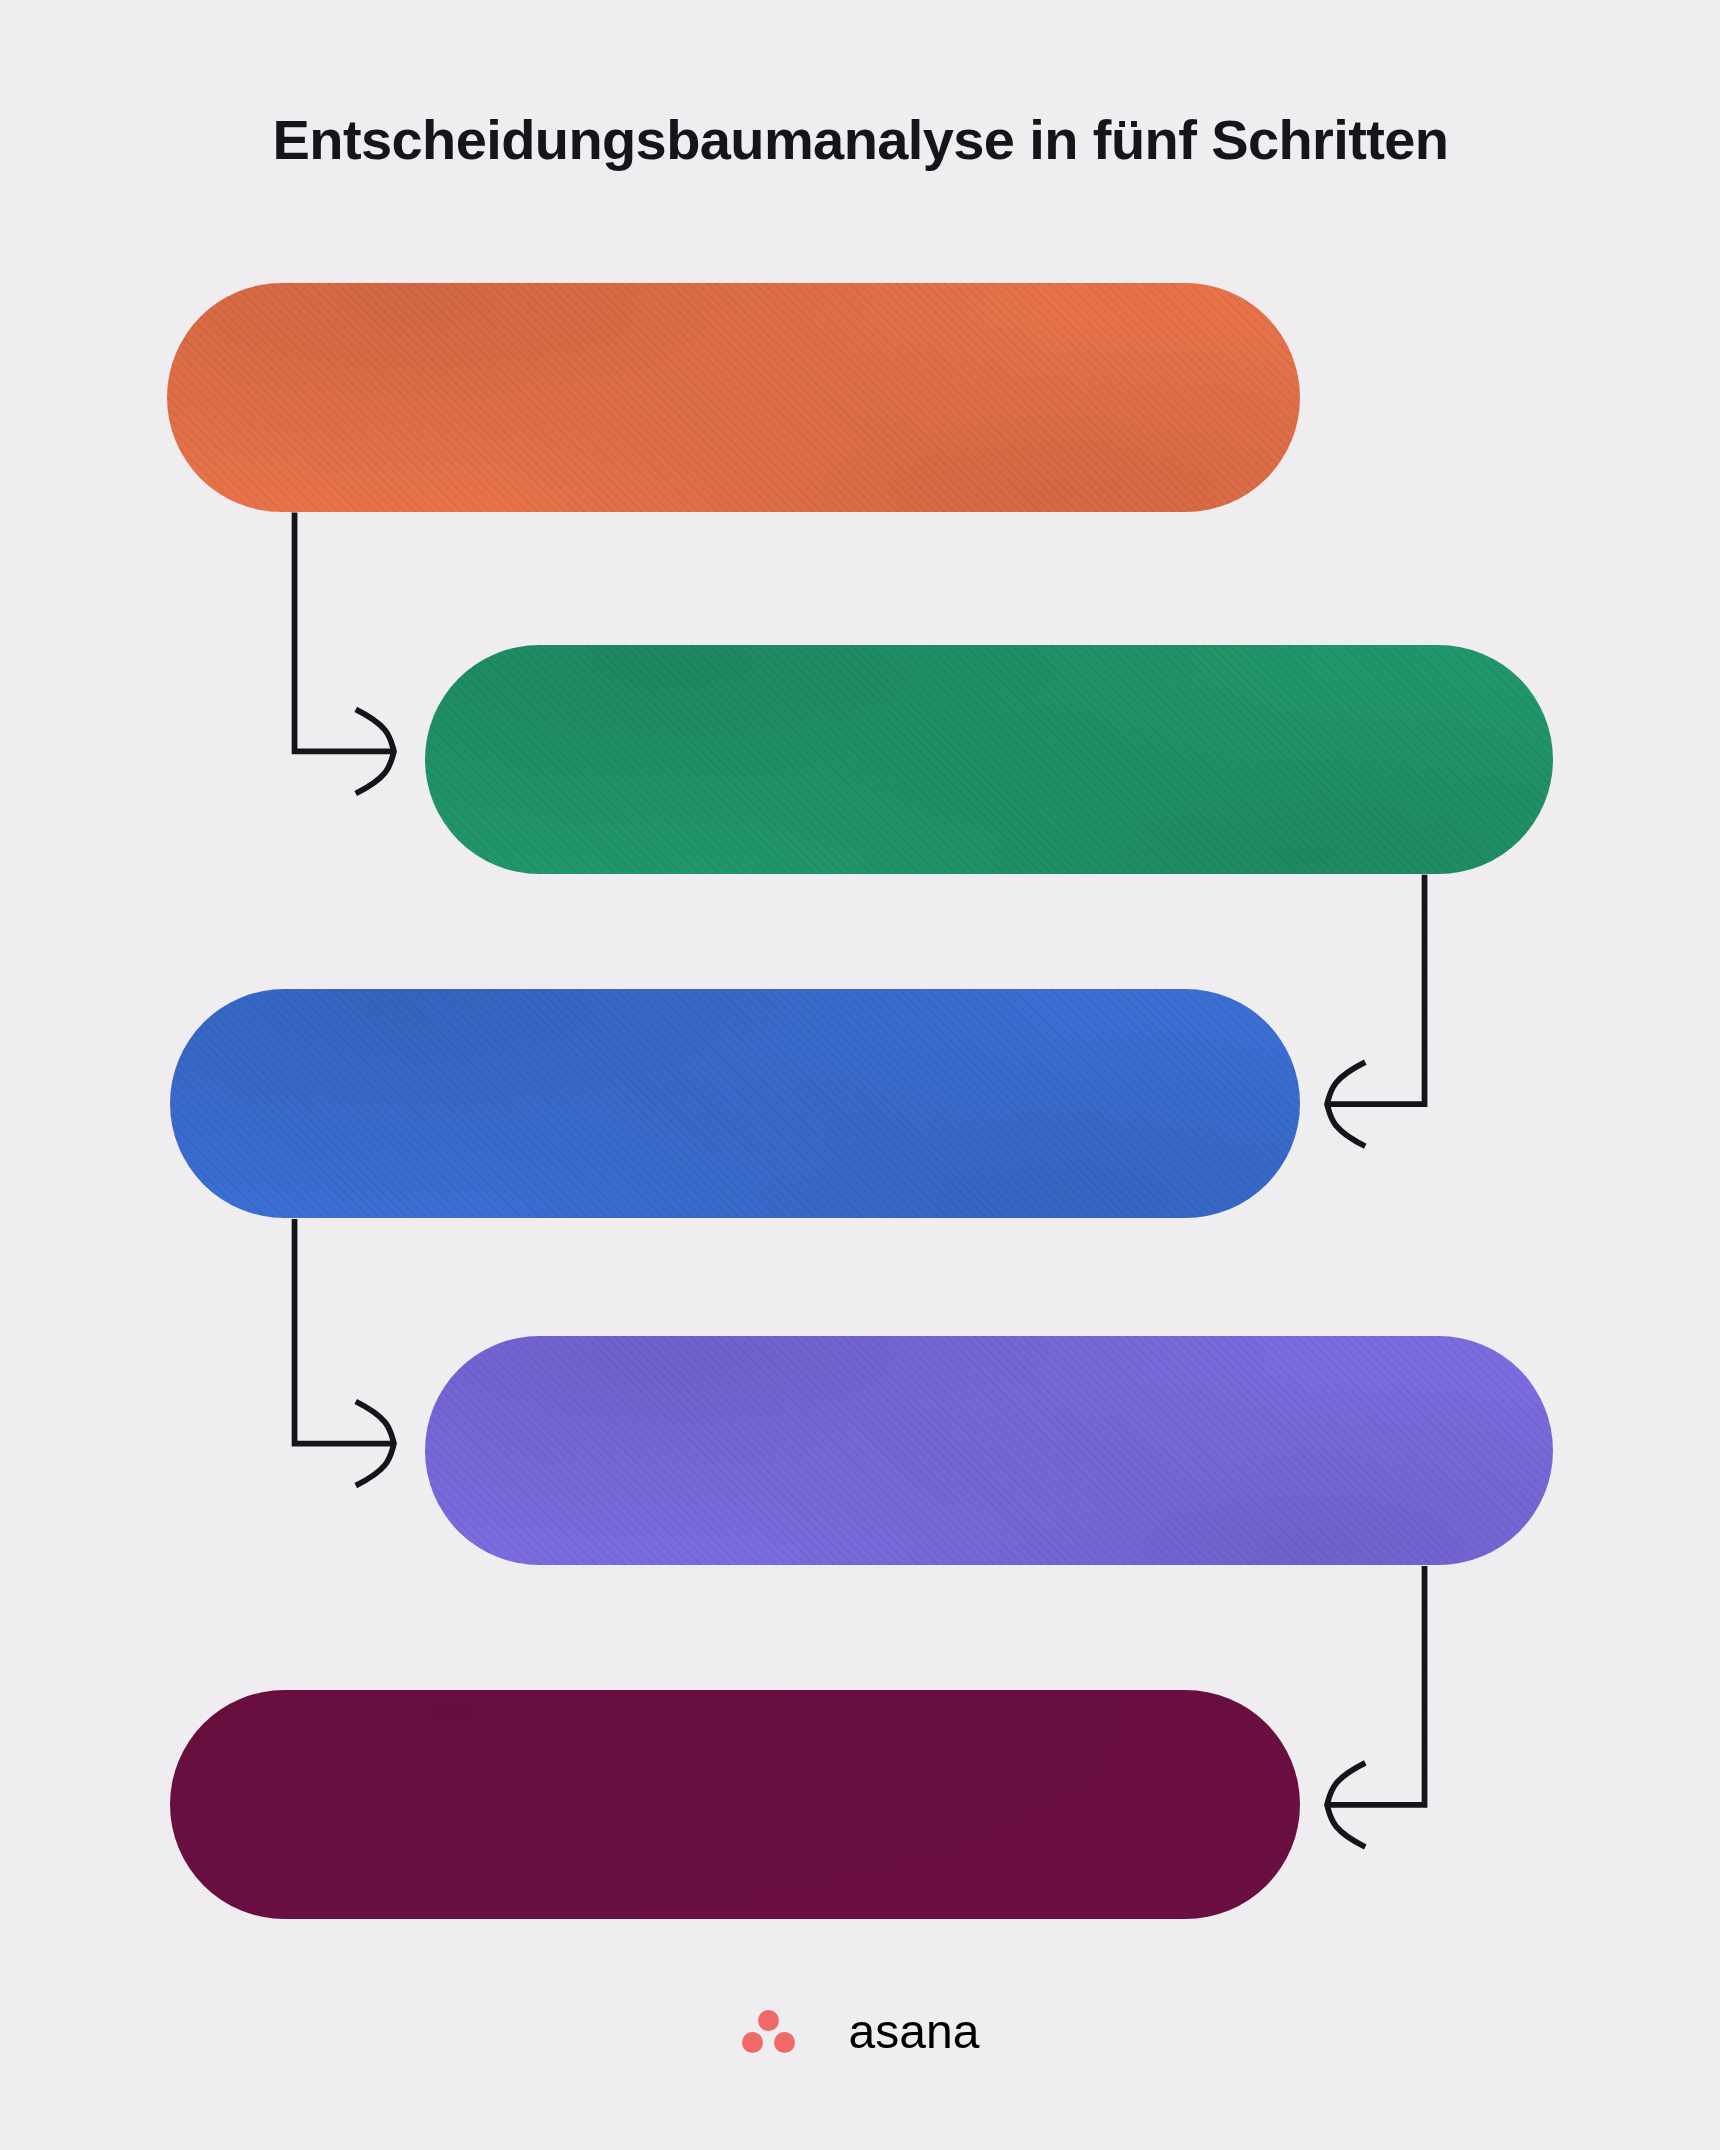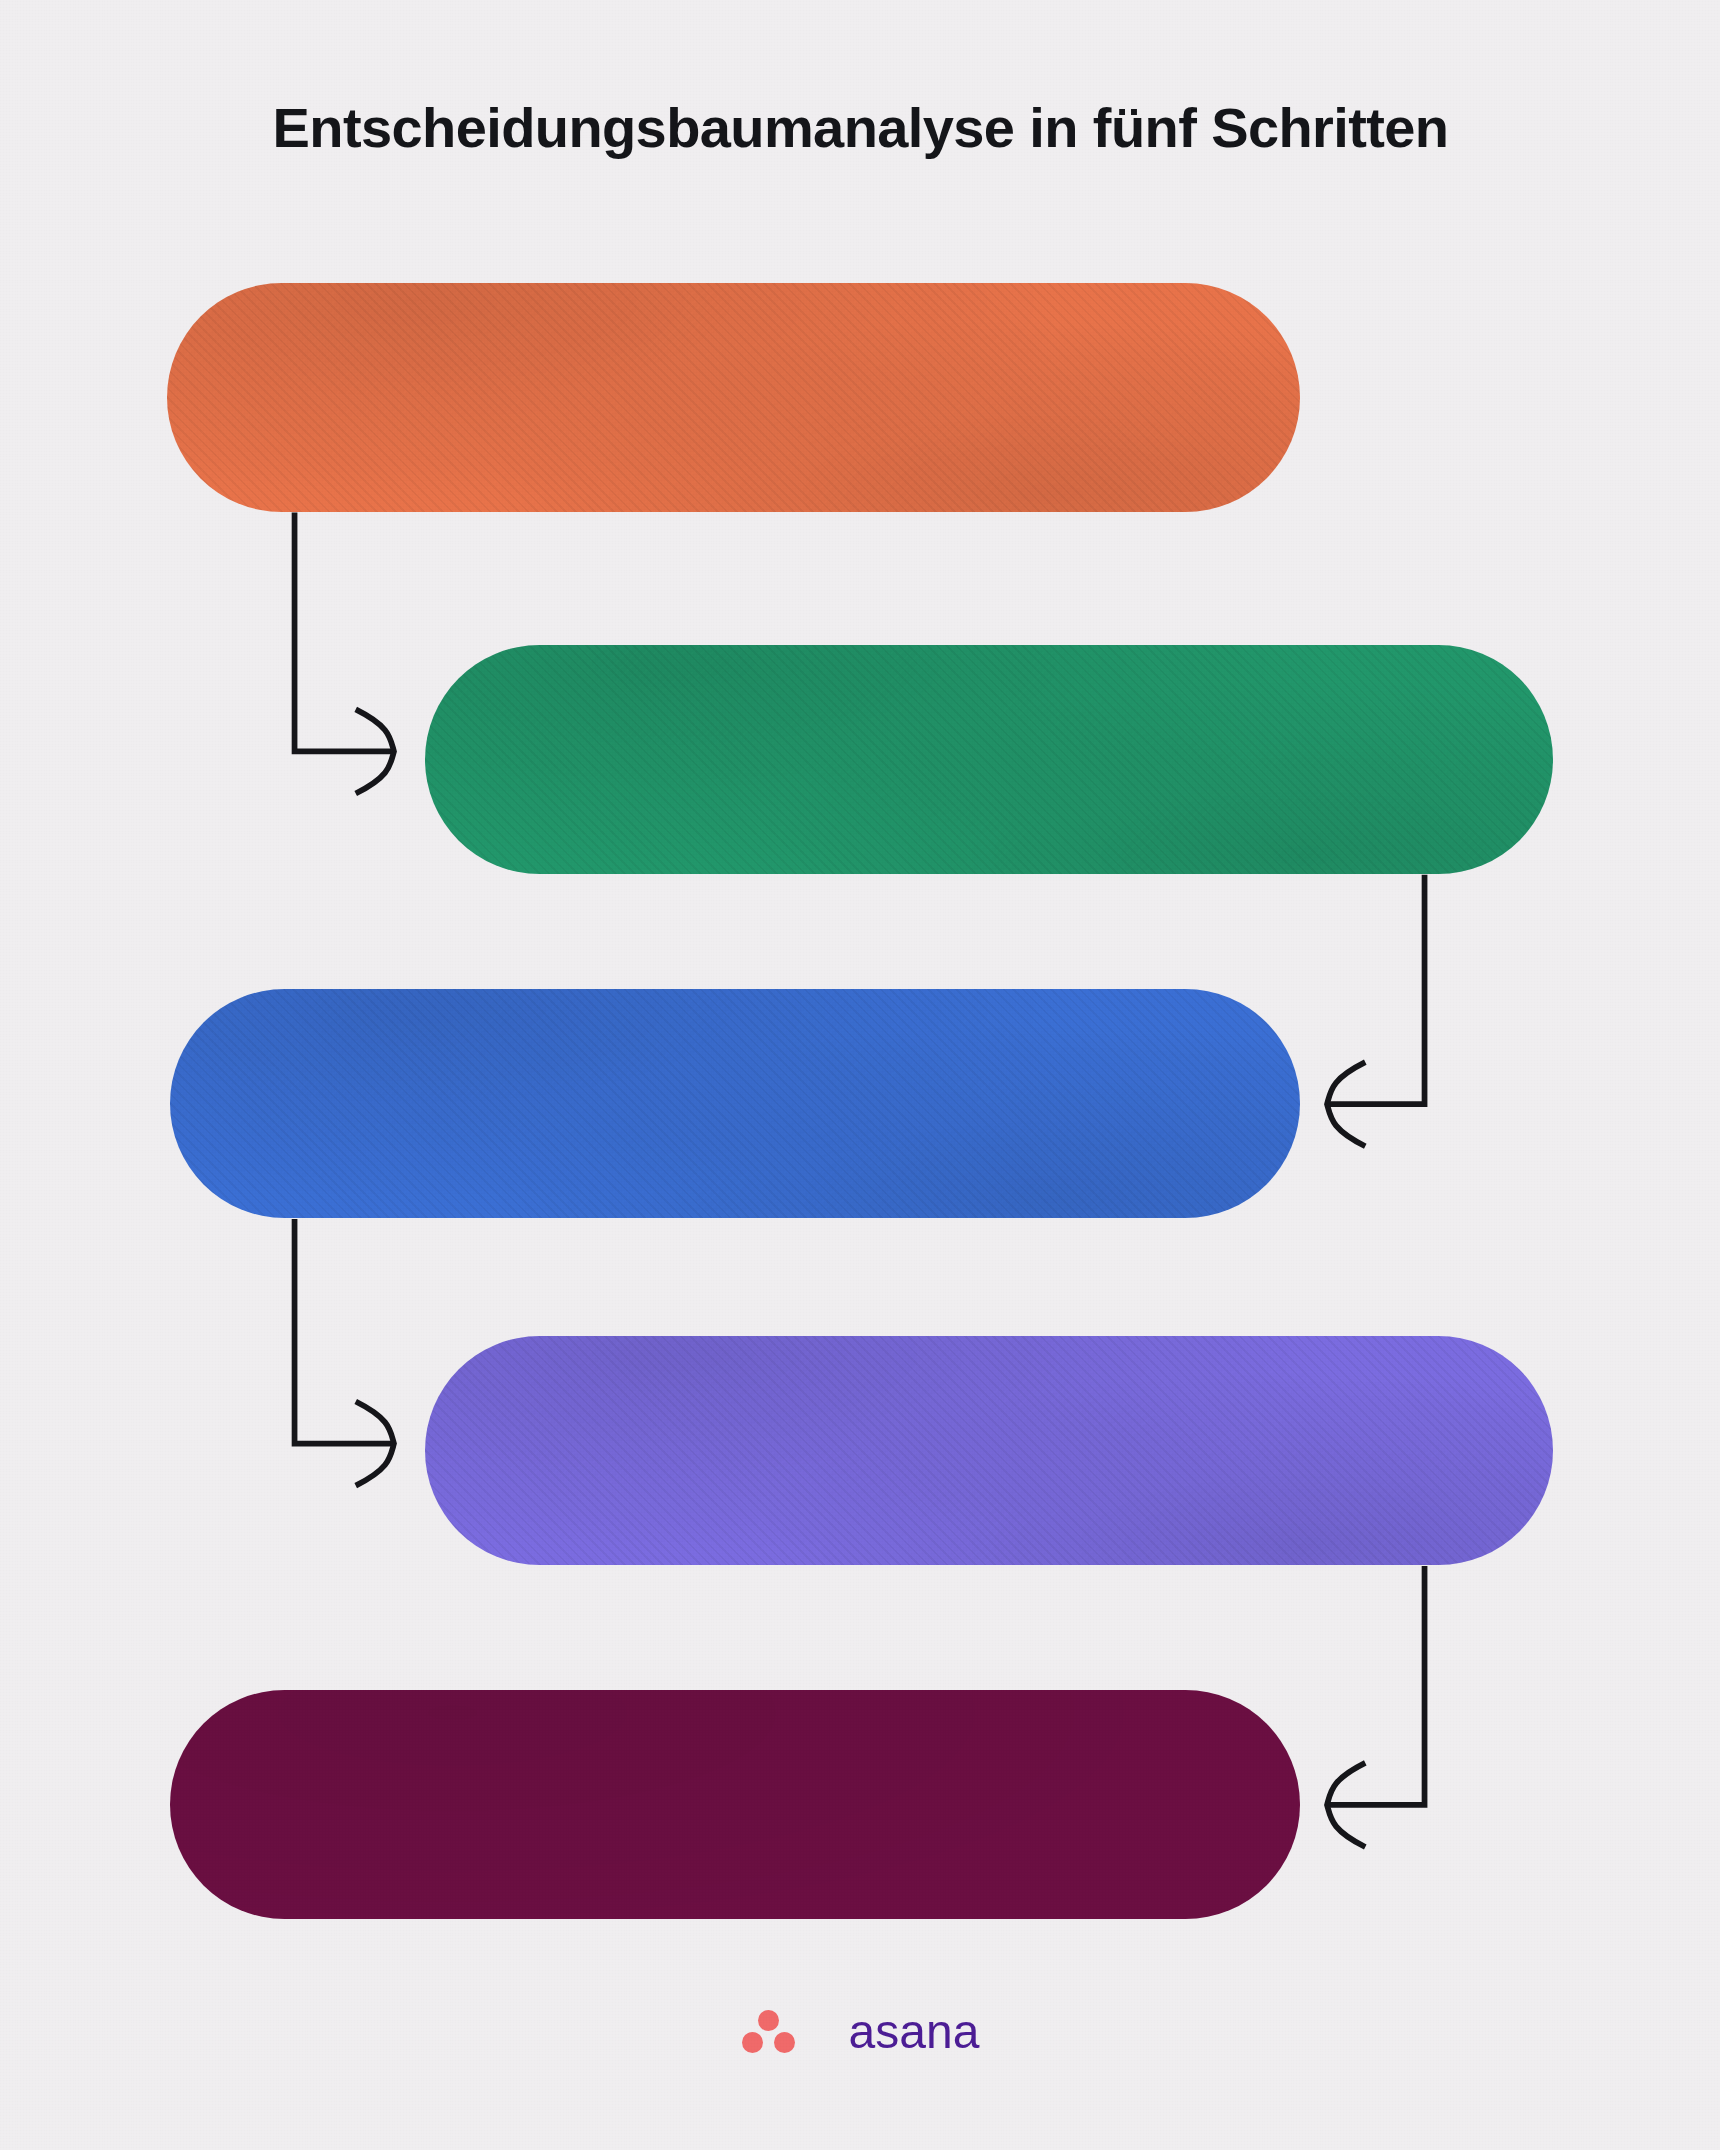--- a/index.html
+++ b/index.html
@@ -30,21 +30,21 @@
   .stage {
     position: absolute;
     inset: 0;
   }
 
   
   .title {
     position: absolute;
     left: 0;
     right: 0;
-    top: 95px;
+    top: 107px;
     text-align: center;
     font-size: 56px;
     font-weight: 700;
     letter-spacing: -0.6px;
     color: #15161a;
     white-space: nowrap;
   }
 
   
   .pill {
@@ -128,21 +128,21 @@
     position: absolute;
     border-radius: 50%;
     background: #f06a6a;
   }
   .asana-dot.top   { width: 21px; height: 21px; left: 16.3px; top: 0; }
   .asana-dot.left  { width: 21px; height: 21px; left: 0;   top: 22px; }
   .asana-dot.right { width: 21px; height: 21px; left: 32.5px; top: 22px; }
   .asana-word {
     font-size: 48px;
     font-weight: 400;
-    color: #4c1d95;
+    color: #000000;
     letter-spacing: 0px;
     margin-left: 36px;
   }
 </style>
 </head>
 <body>
 
 <div class="stage">
 
   <div class="title">Entscheidungsbaumanalyse in fünf Schritten</div>

